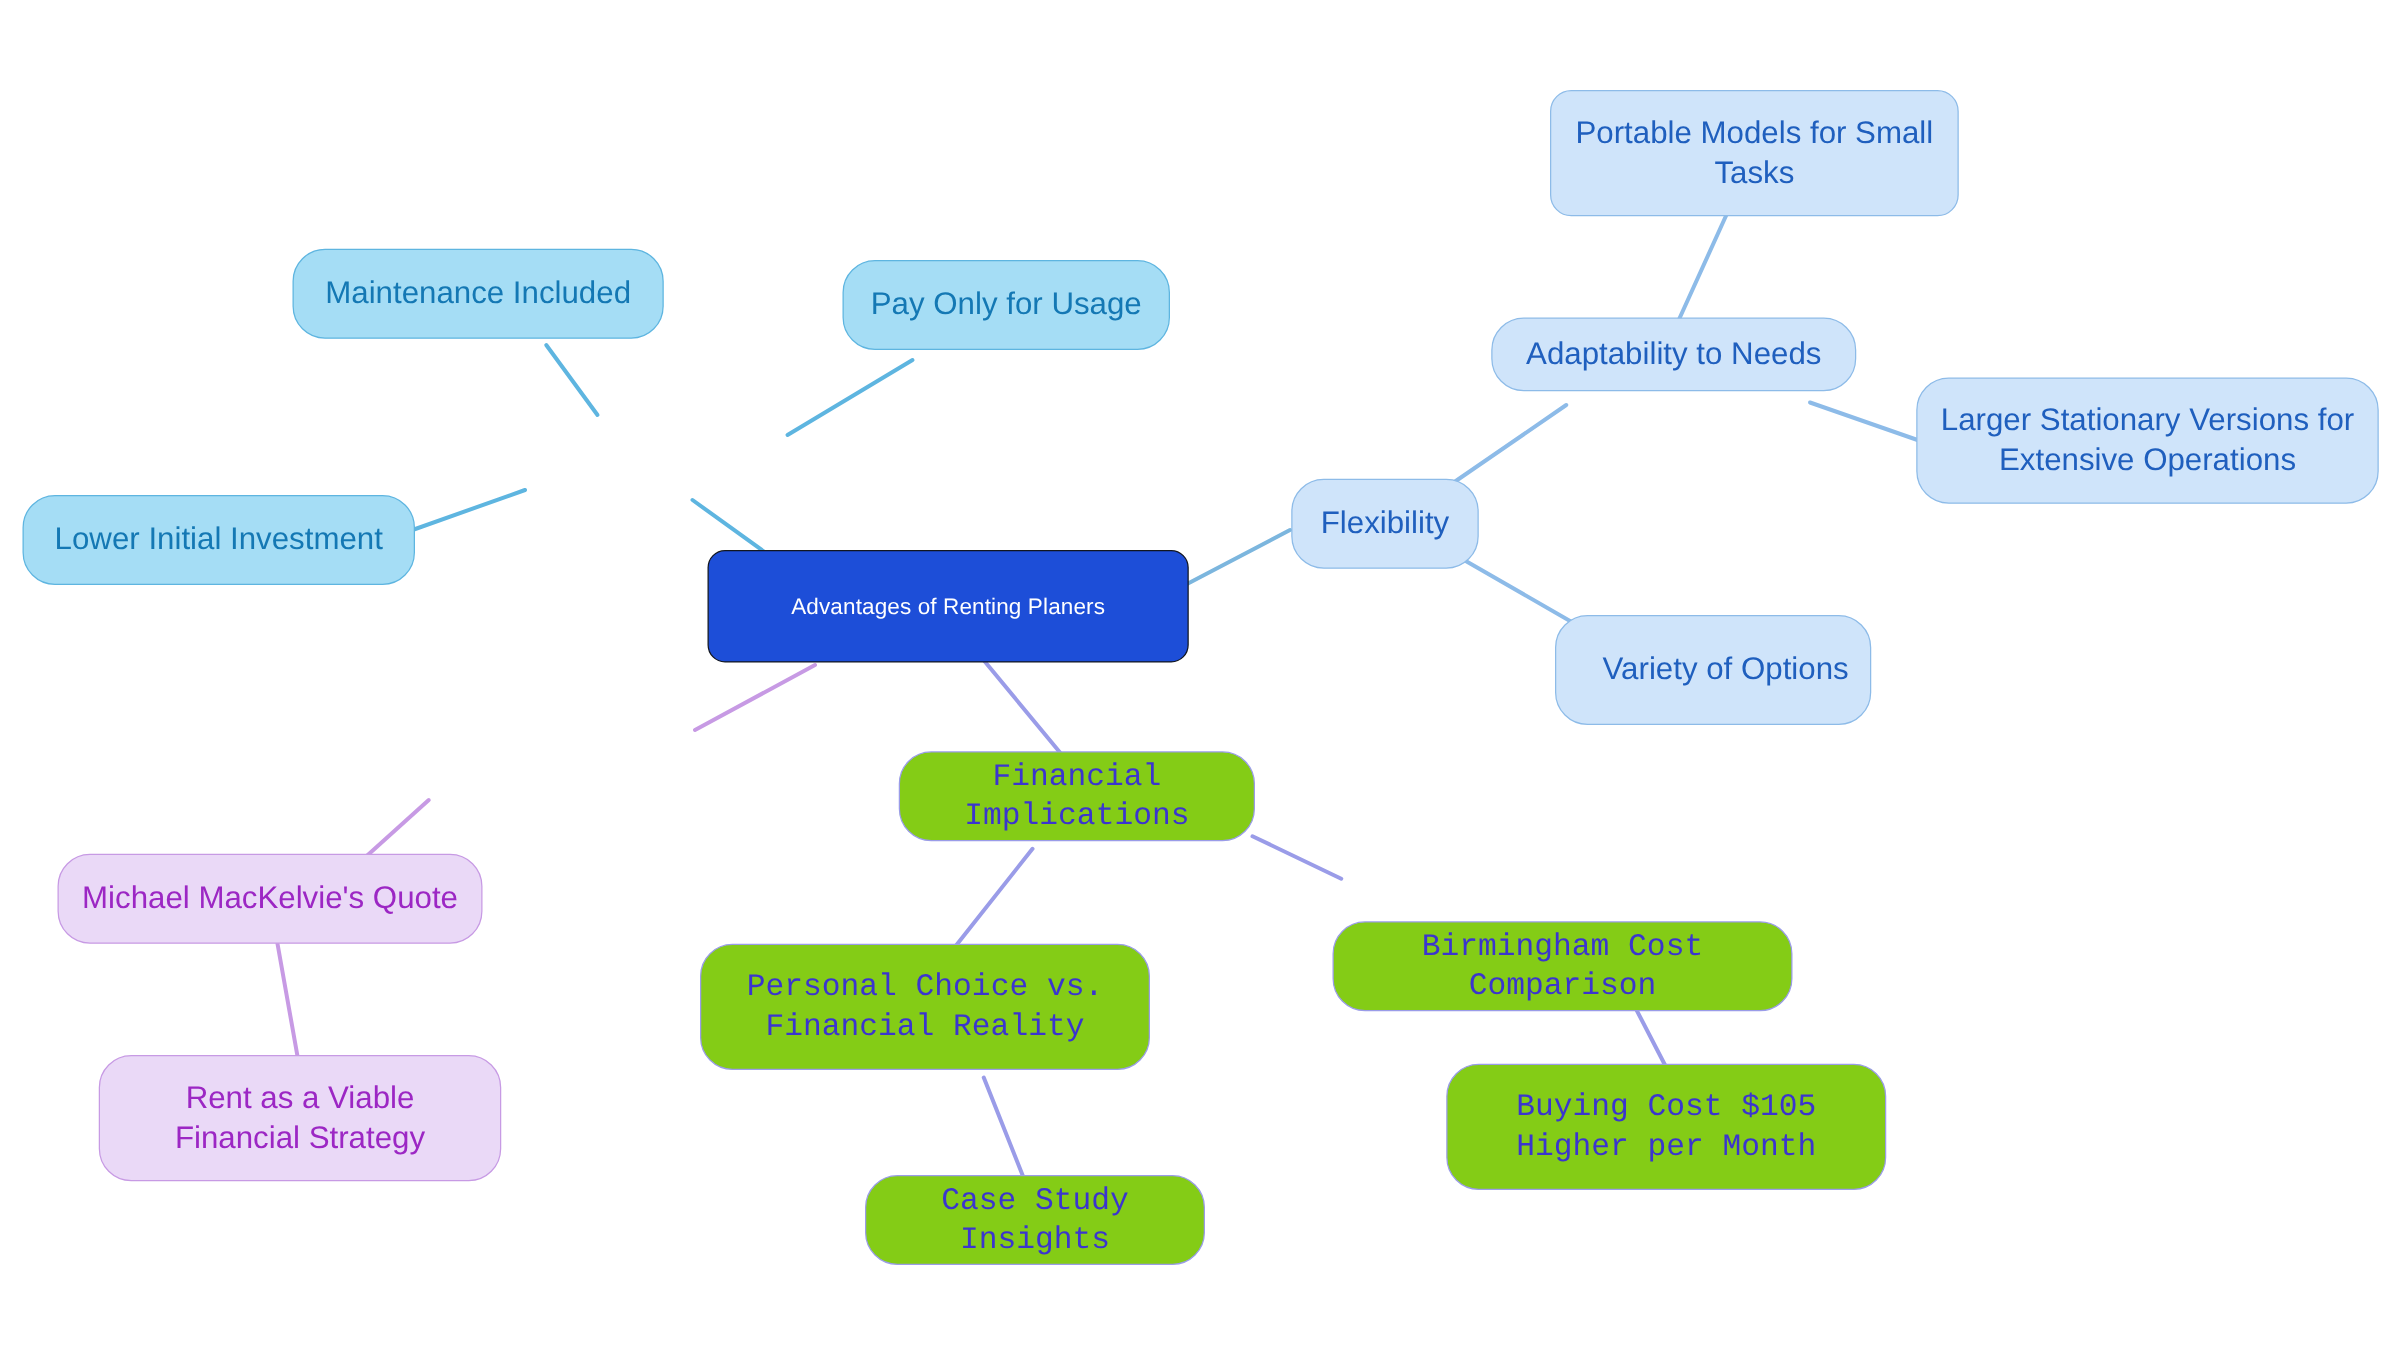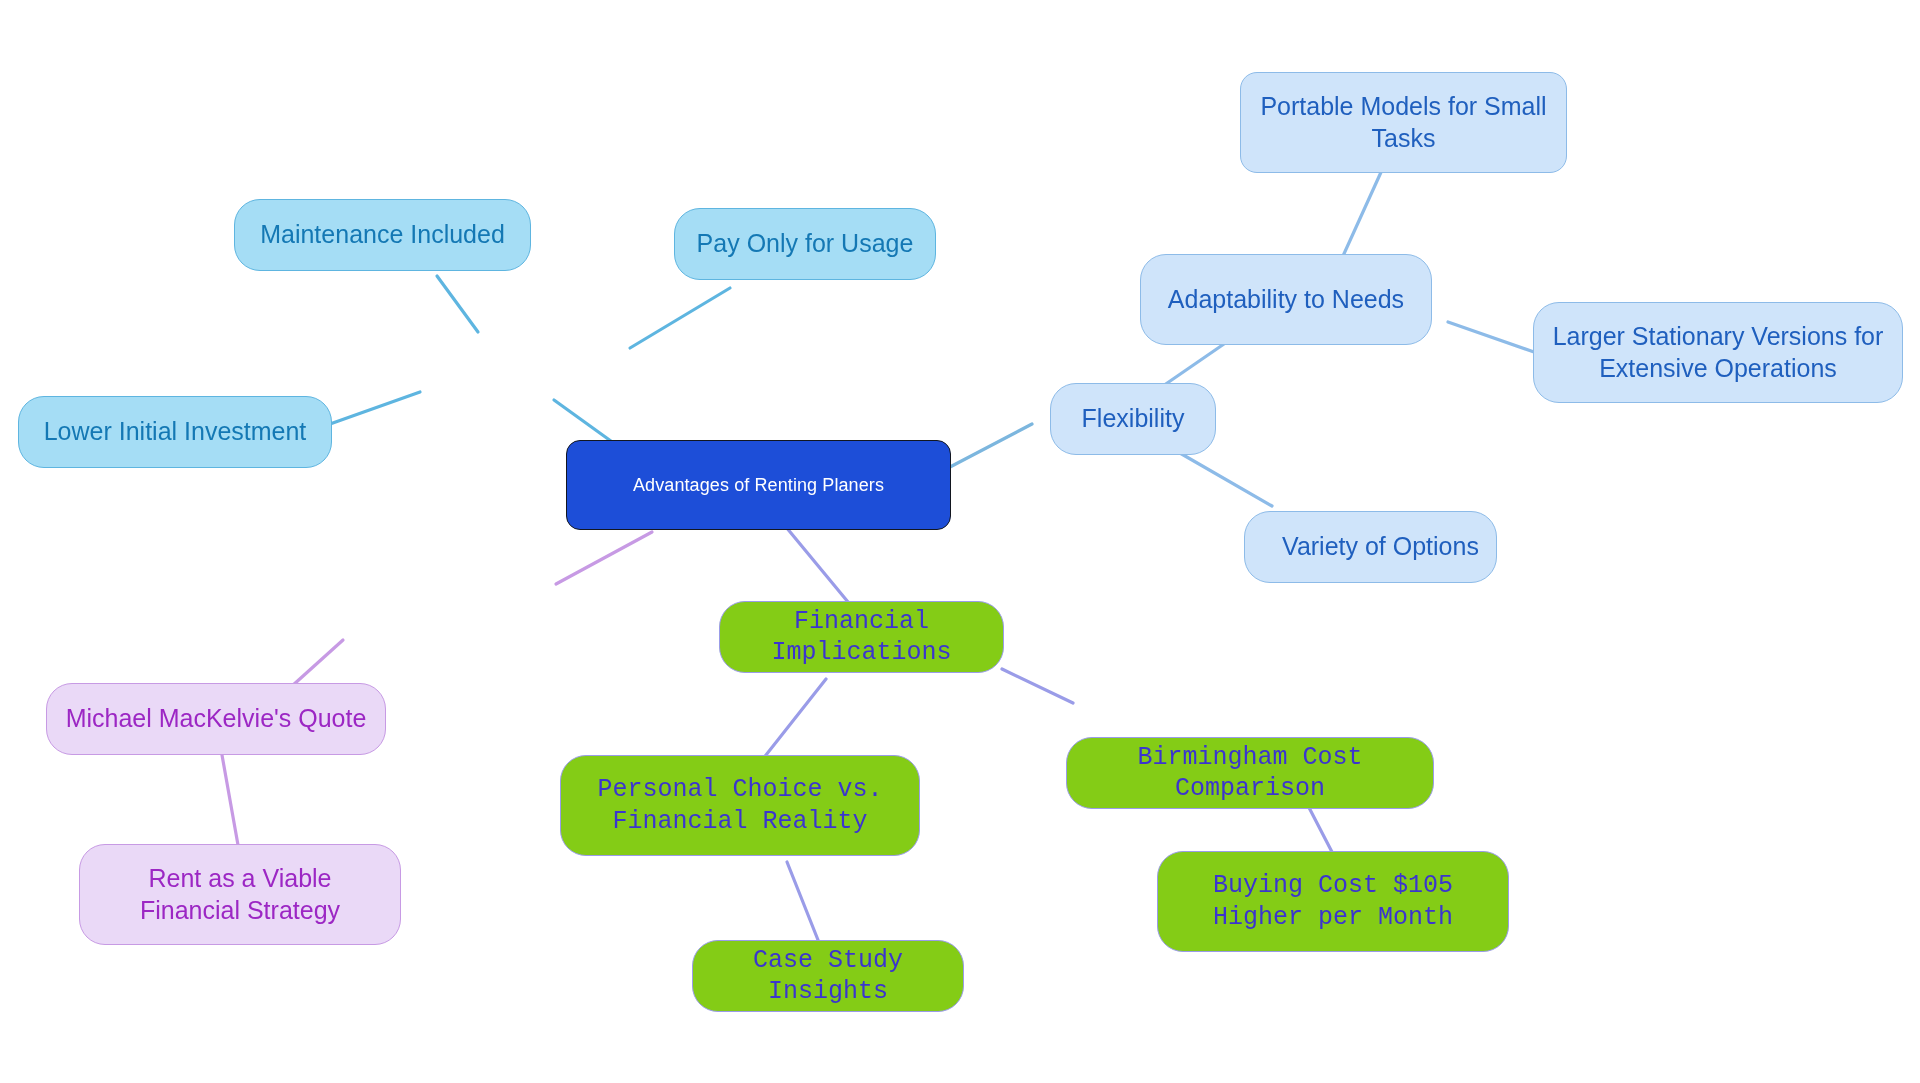--- a/index.html
+++ b/index.html
@@ -109,29 +109,29 @@
 
   <div class="node node-root" style="left:566px; top:440px; width:385px; height:90px;">Advantages of Renting Planers</div>
 
 
   <div class="node node-sky" style="left:234px; top:199px; width:297px; height:72px;">Maintenance Included</div>
 
   <div class="node node-sky" style="left:674px; top:208px; width:262px; height:72px;">Pay Only for Usage</div>
 
   <div class="node node-sky" style="left:18px; top:396px; width:314px; height:72px;">Lower Initial Investment</div>
 
-  <div class="node node-ice" style="left:1033px; top:383px; width:166px; height:72px;margin-left:17px;">Flexibility</div>
+  <div class="node node-ice" style="left:1033px; top:383px; width:150px; height:72px;">Flexibility</div>
 
-  <div class="node node-ice" style="left:1140px; top:254px; width:292px; height:91px;">Adaptability to Needs</div>
+  <div class="node node-ice" style="left:1193px; top:254px; width:292px; height:59px;">Adaptability to Needs</div>
 
   <div class="node node-ice" style="left:1240px; top:72px; width:327px; height:101px;border-radius:17px;">Portable Models for Small Tasks</div>
 
   <div class="node node-ice" style="left:1533px; top:302px; width:370px; height:101px;">Larger Stationary Versions for Extensive Operations</div>
 
-  <div class="node node-ice" style="left:1244px; top:511px; width:253px; height:72px;padding-left:36px;">Variety of Options</div>
+  <div class="node node-ice" style="left:1244px; top:492px; width:253px; height:88px;padding-left:36px;">Variety of Options</div>
 
   <div class="node node-peri" style="left:719px; top:601px; width:285px; height:72px;">Financial Implications</div>
 
   <div class="node node-peri" style="left:1066px; top:697px; width:368px; height:72px;margin-top:40px;">Birmingham Cost Comparison</div>
 
   <div class="node node-peri" style="left:1157px; top:851px; width:352px; height:101px;">Buying Cost $105 Higher per Month</div>
 
   <div class="node node-peri" style="left:560px; top:755px; width:360px; height:101px;">Personal Choice vs. Financial Reality</div>
 
   <div class="node node-peri" style="left:692px; top:940px; width:272px; height:72px;">Case Study Insights</div>

